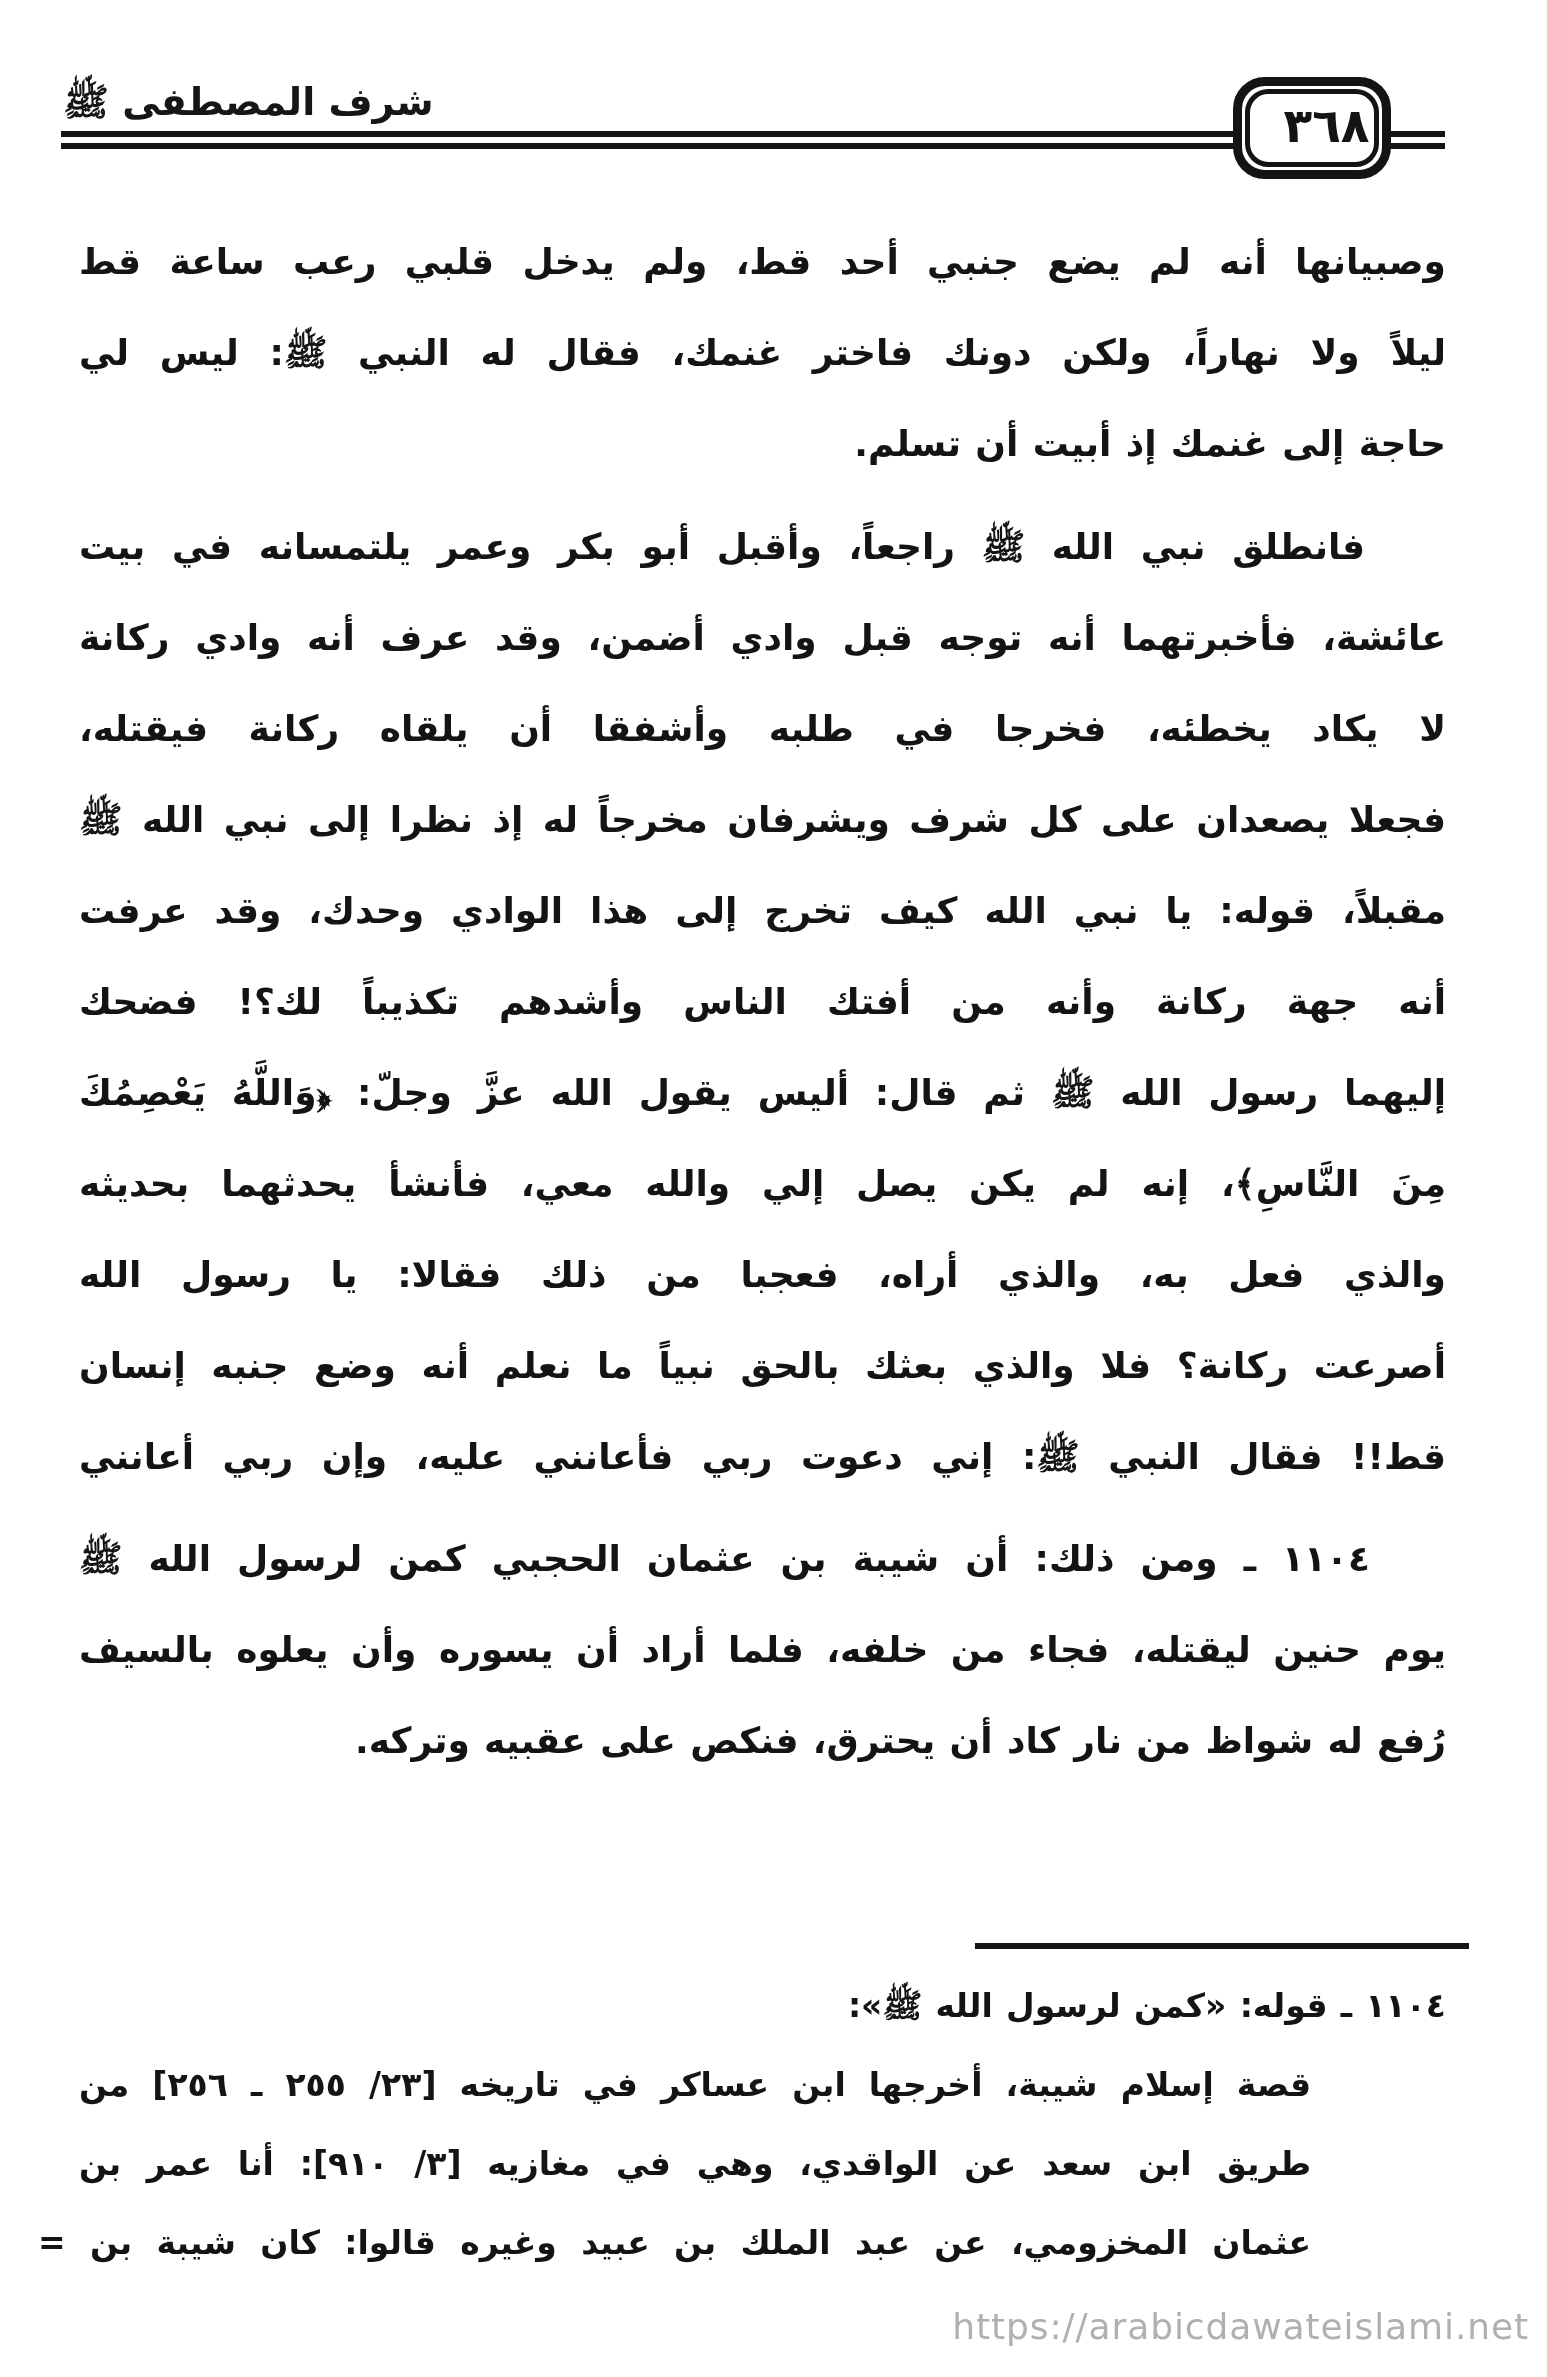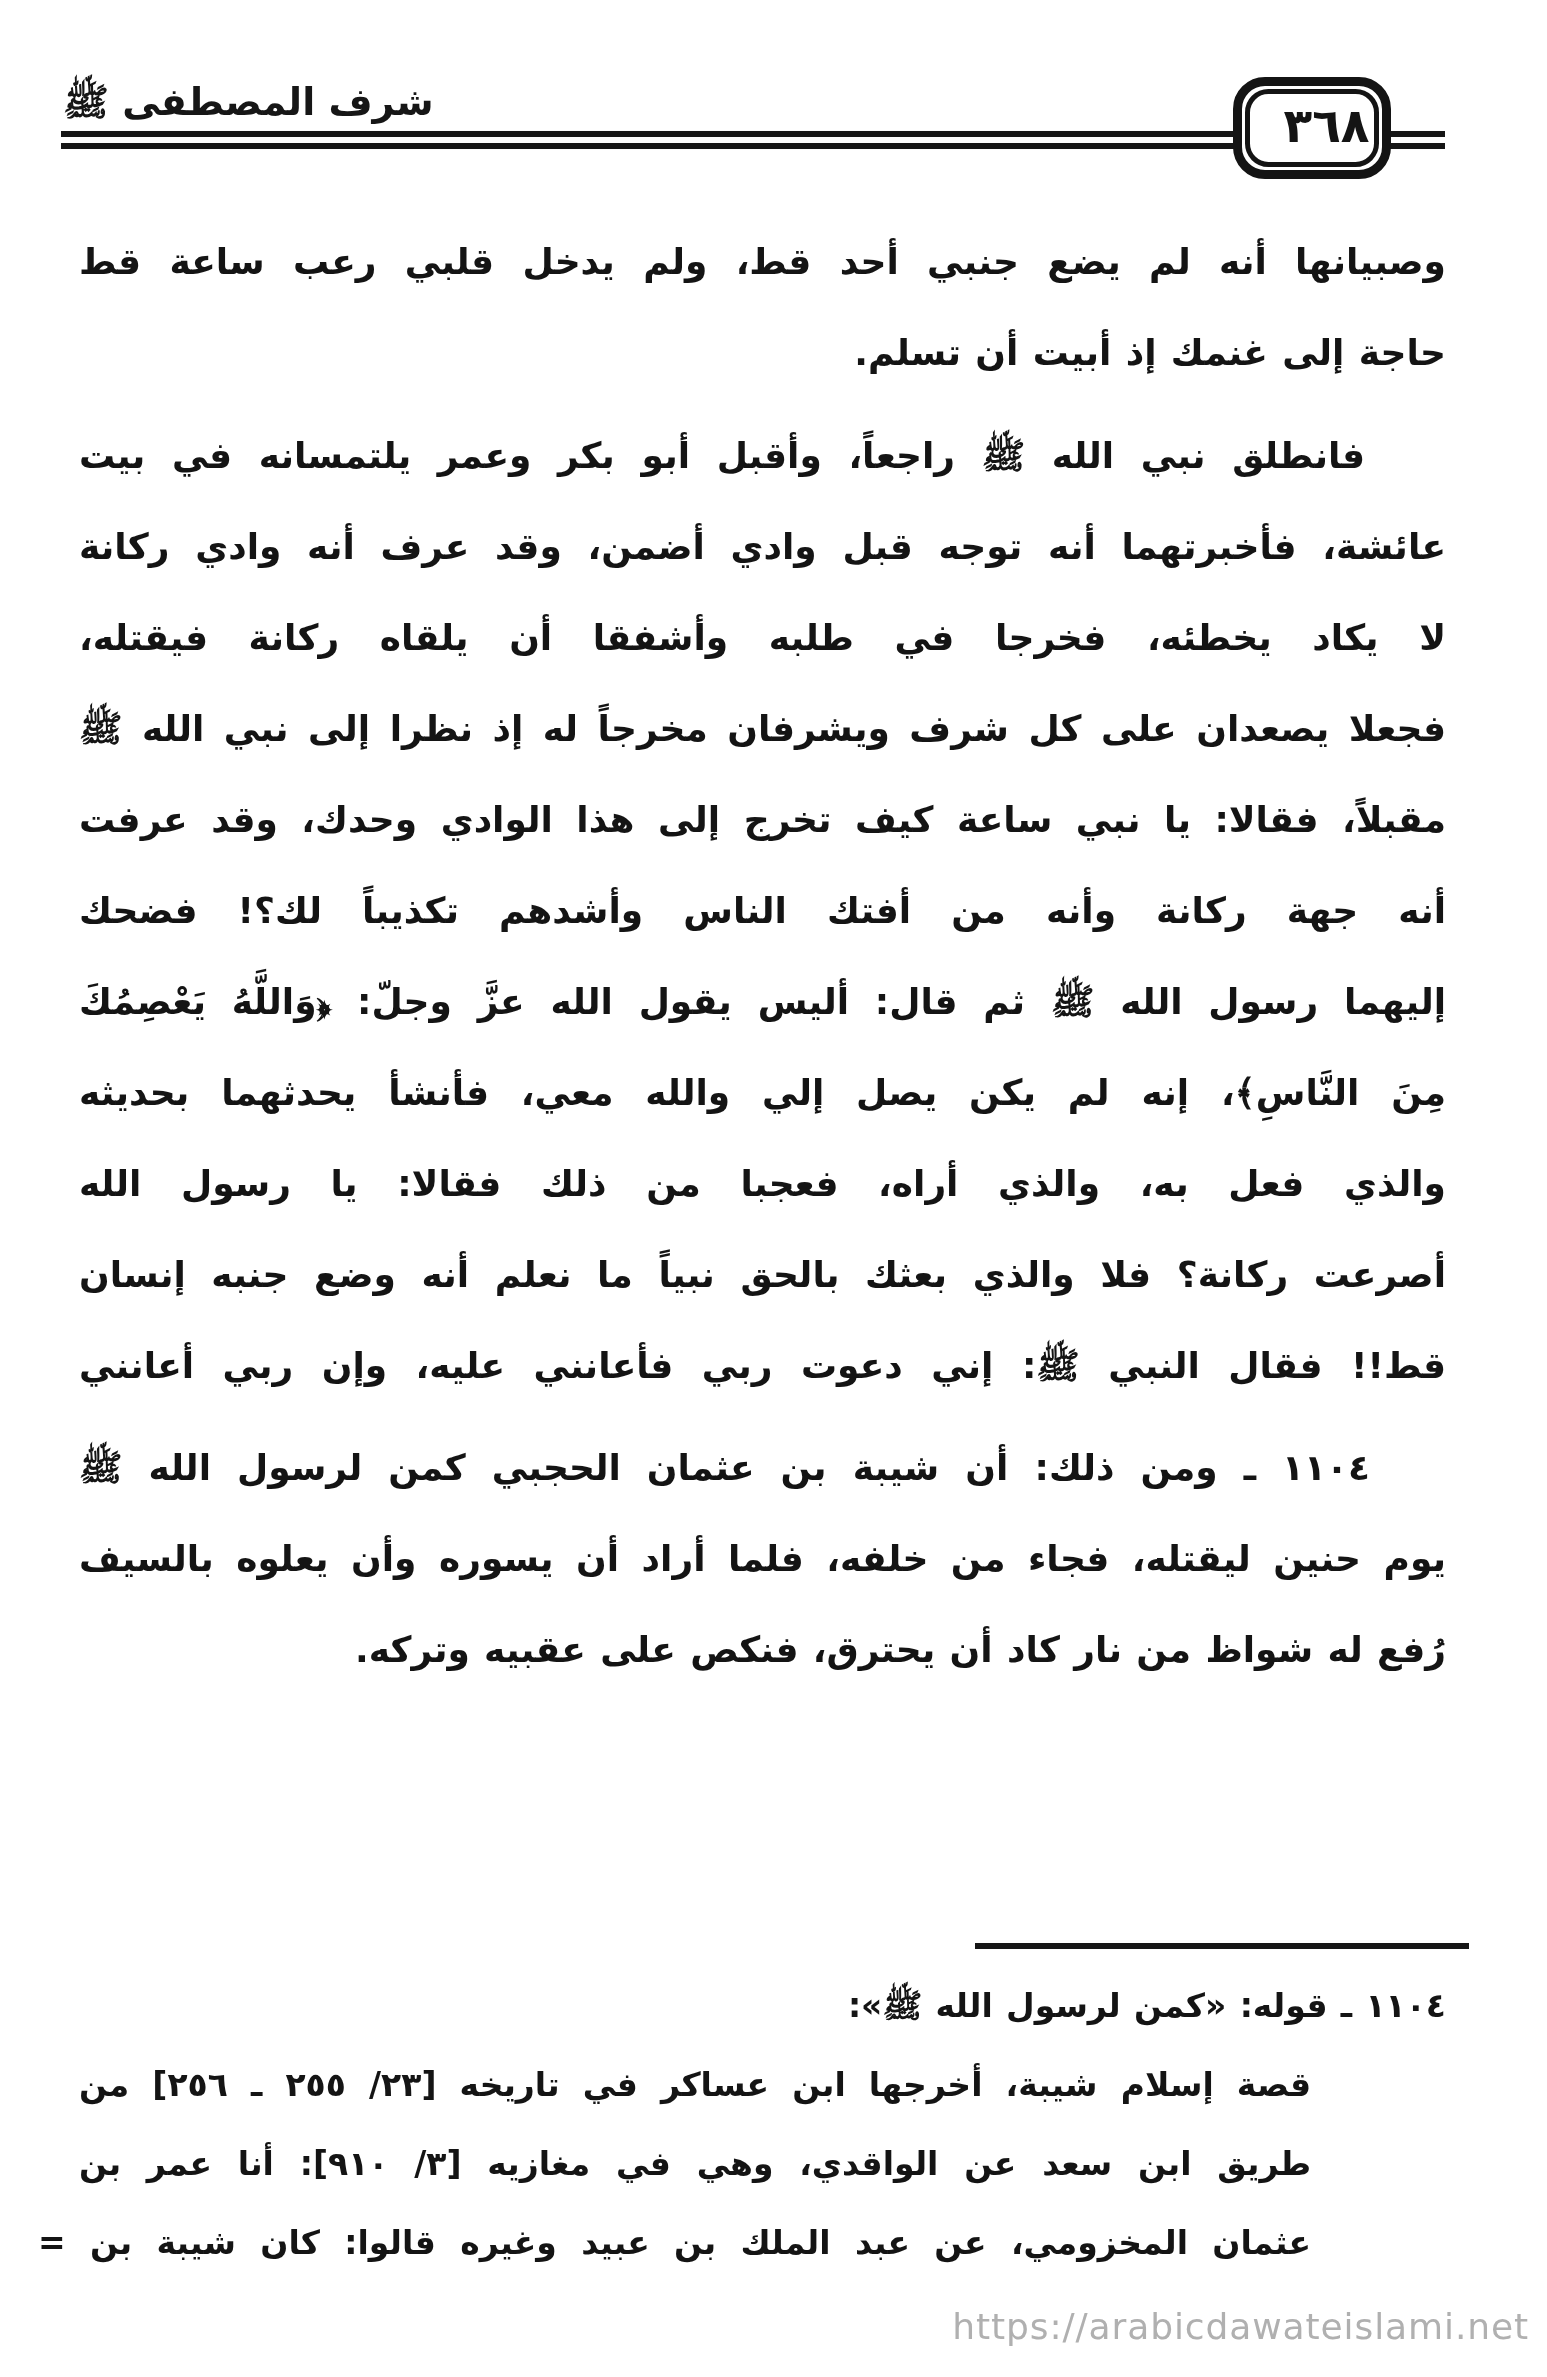--- a/index.html
+++ b/index.html
@@ -144,28 +144,29 @@
   <div class="rule bottom"></div>
   <div class="page-number-badge">
     <div class="inner">
       <span class="page-number">٣٦٨</span>
     </div>
   </div>
 
   <div class="body-text">
     <div class="para">
       <div class="bline">وصبيانها أنه لم يضع جنبي أحد قط، ولم يدخل قلبي رعب ساعة قط</div>
+      <div class="bline">ليلاً ولا نهاراً، ولكن دونك فاختر غنمك، فقال له النبي ﷺ: ليس لي</div>
       <div class="bline last">حاجة إلى غنمك إذ أبيت أن تسلم.</div>
     </div>
     <div class="para">
       <div class="bline indent">فانطلق نبي الله ﷺ راجعاً، وأقبل أبو بكر وعمر يلتمسانه في بيت</div>
       <div class="bline">عائشة، فأخبرتهما أنه توجه قبل وادي أضمن، وقد عرف أنه وادي ركانة</div>
       <div class="bline">لا يكاد يخطئه، فخرجا في طلبه وأشفقا أن يلقاه ركانة فيقتله،</div>
       <div class="bline">فجعلا يصعدان على كل شرف ويشرفان مخرجاً له إذ نظرا إلى نبي الله ﷺ</div>
-      <div class="bline">مقبلاً، فقالا: يا نبي ساعة كيف تخرج إلى هذا الوادي وحدك، وقد عرفت</div>
+      <div class="bline">مقبلاً، قوله: يا نبي الله كيف تخرج إلى هذا الوادي وحدك، وقد عرفت</div>
       <div class="bline">أنه جهة ركانة وأنه من أفتك الناس وأشدهم تكذيباً لك؟! فضحك</div>
       <div class="bline">إليهما رسول الله ﷺ ثم قال: أليس يقول الله عزَّ وجلّ: ﴿وَاللَّهُ يَعْصِمُكَ</div>
       <div class="bline">مِنَ النَّاسِ﴾، إنه لم يكن يصل إلي والله معي، فأنشأ يحدثهما بحديثه</div>
       <div class="bline">والذي فعل به، والذي أراه، فعجبا من ذلك فقالا: يا رسول الله</div>
       <div class="bline">أصرعت ركانة؟ فلا والذي بعثك بالحق نبياً ما نعلم أنه وضع جنبه إنسان</div>
       <div class="bline">قط!! فقال النبي ﷺ: إني دعوت ربي فأعانني عليه، وإن ربي أعانني</div>
     </div>
     <div class="para">
       <div class="bline indent2">١١٠٤ ـ ومن ذلك: أن شيبة بن عثمان الحجبي كمن لرسول الله ﷺ</div>
       <div class="bline">يوم حنين ليقتله، فجاء من خلفه، فلما أراد أن يسوره وأن يعلوه بالسيف</div>

